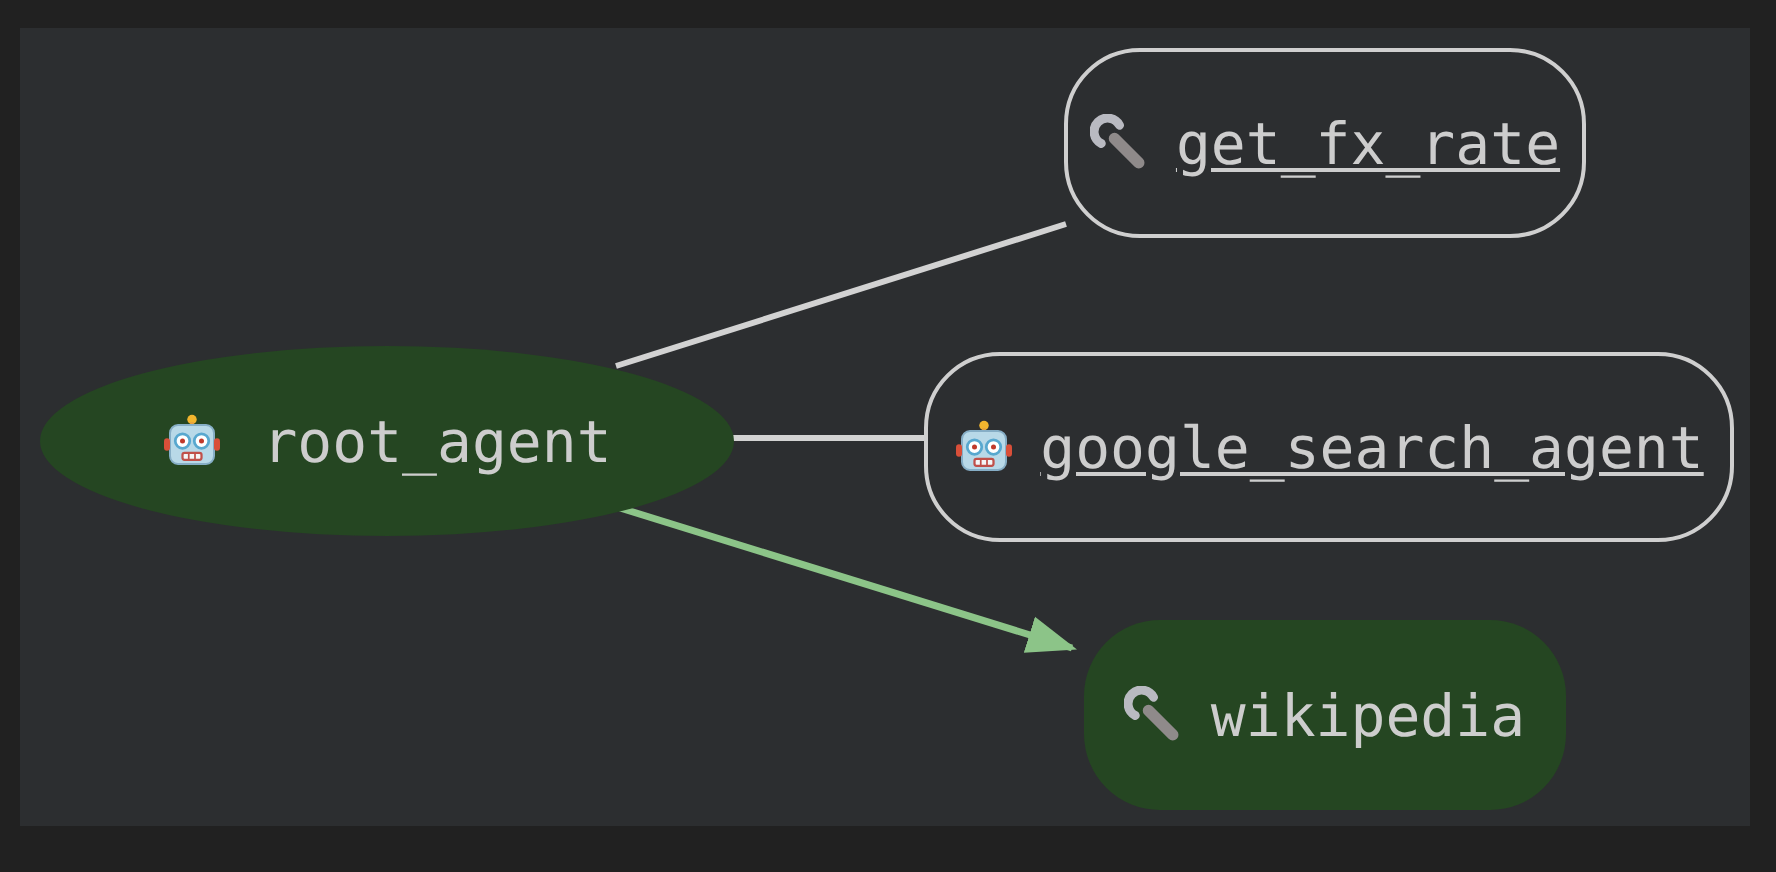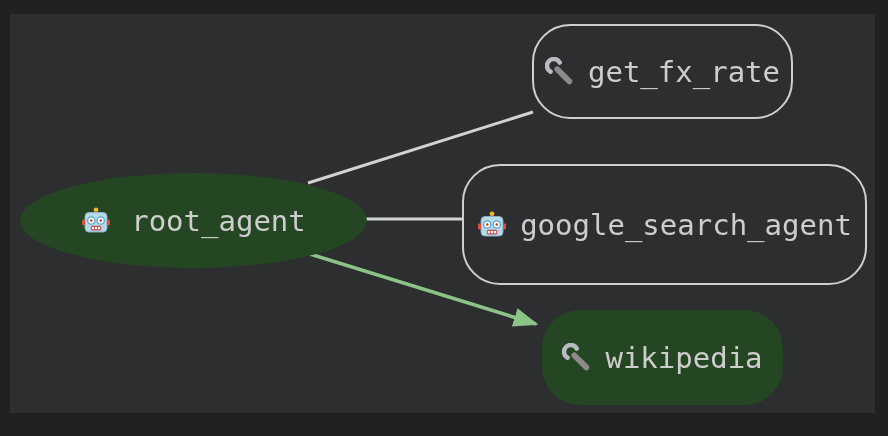--- a/index.html
+++ b/index.html
@@ -53,30 +53,31 @@
   }
   .node .icon svg { width: 100%; height: 100%; display: block; }
   .node-ellipse {
     border-radius: 50%;
     background: #254622;
   }
   .node-pill {
     border-radius: 38px;
     border: 2.5px solid #cfcfcf;
     background: transparent;
+    text-decoration: underline;
   }
   .node-pill-filled {
     border-radius: 38px;
     border: none;
     background: #254622;
   }
   
   #node-root-agent          { left: 20px;  top: 173px; width: 347px; height: 95px; gap: 20px; }
   #node-get-fx-rate         { left: 532px; top: 24px;  width: 261px; height: 95px; }
-  #node-google-search-agent { left: 462px; top: 164px; width: 405px; height: 121px; }
+  #node-google-search-agent { left: 462px; top: 176px; width: 405px; height: 95px; }
   #node-wikipedia           { left: 542px; top: 310px; width: 241px; height: 95px; }
 </style>
 </head>
 <body>
 
 <div class="frame">
   <div class="canvas"></div>
 
   <svg class="edges" viewBox="0 0 888 436">
     <defs>

